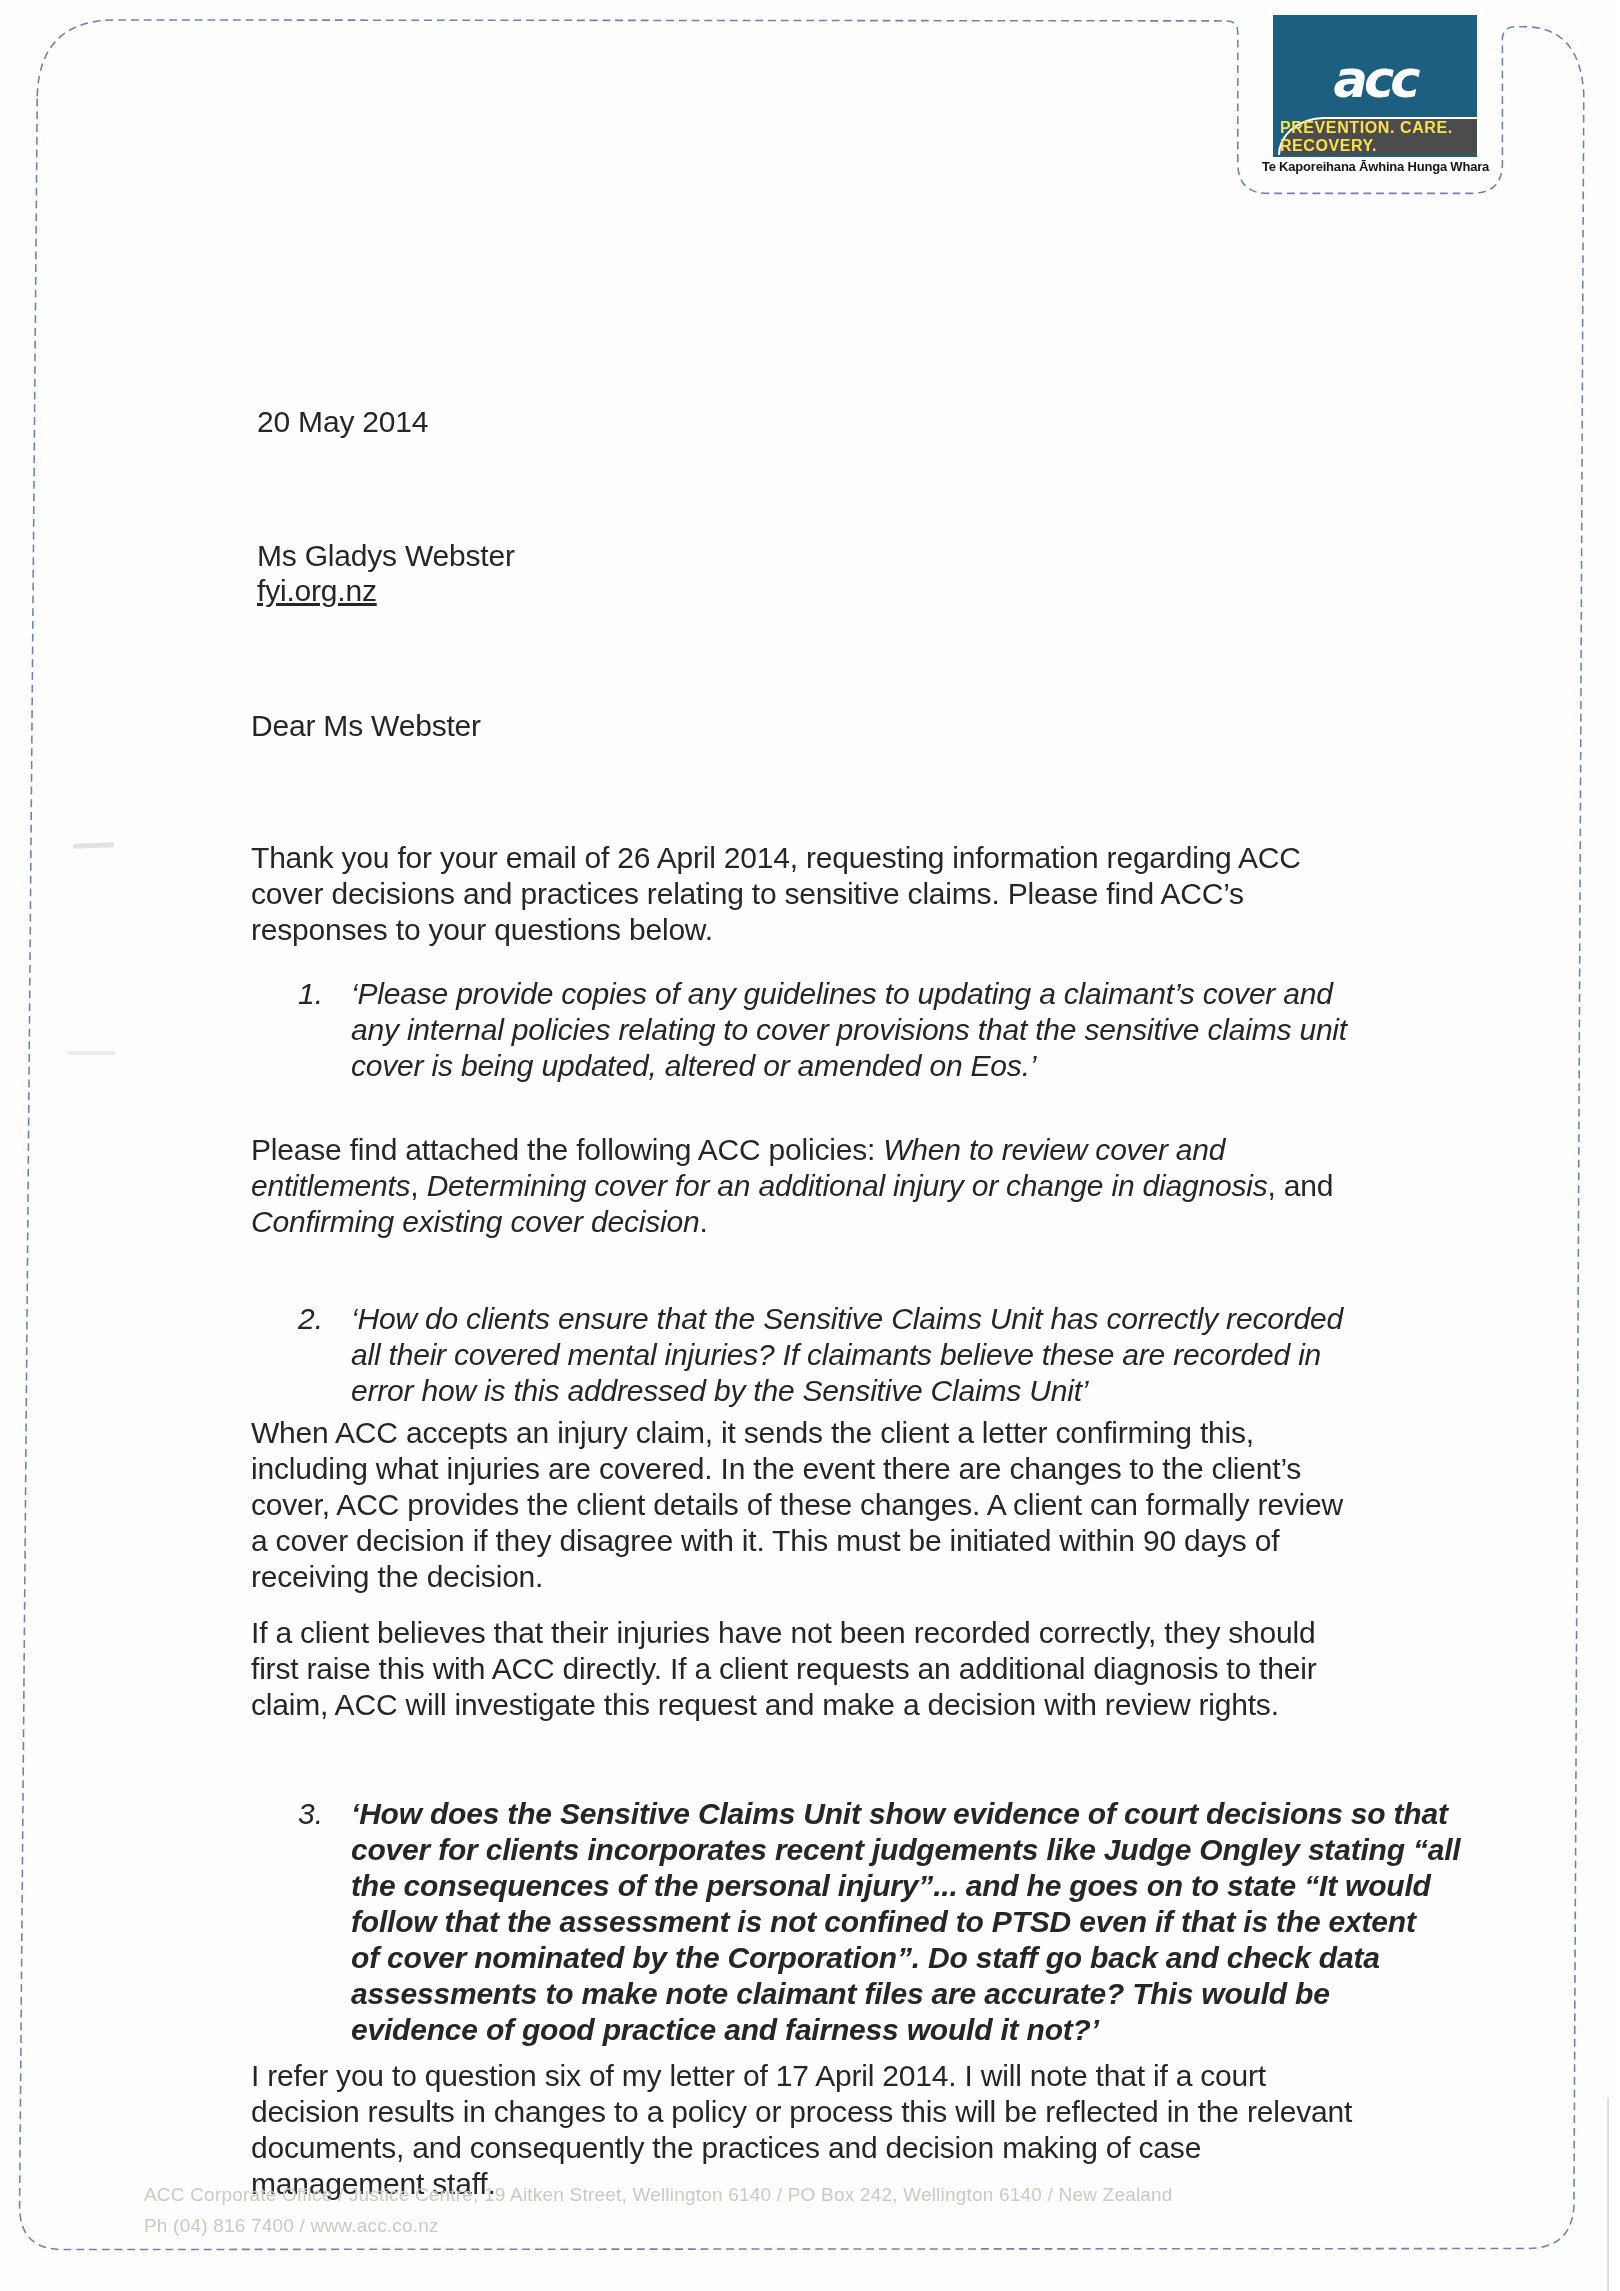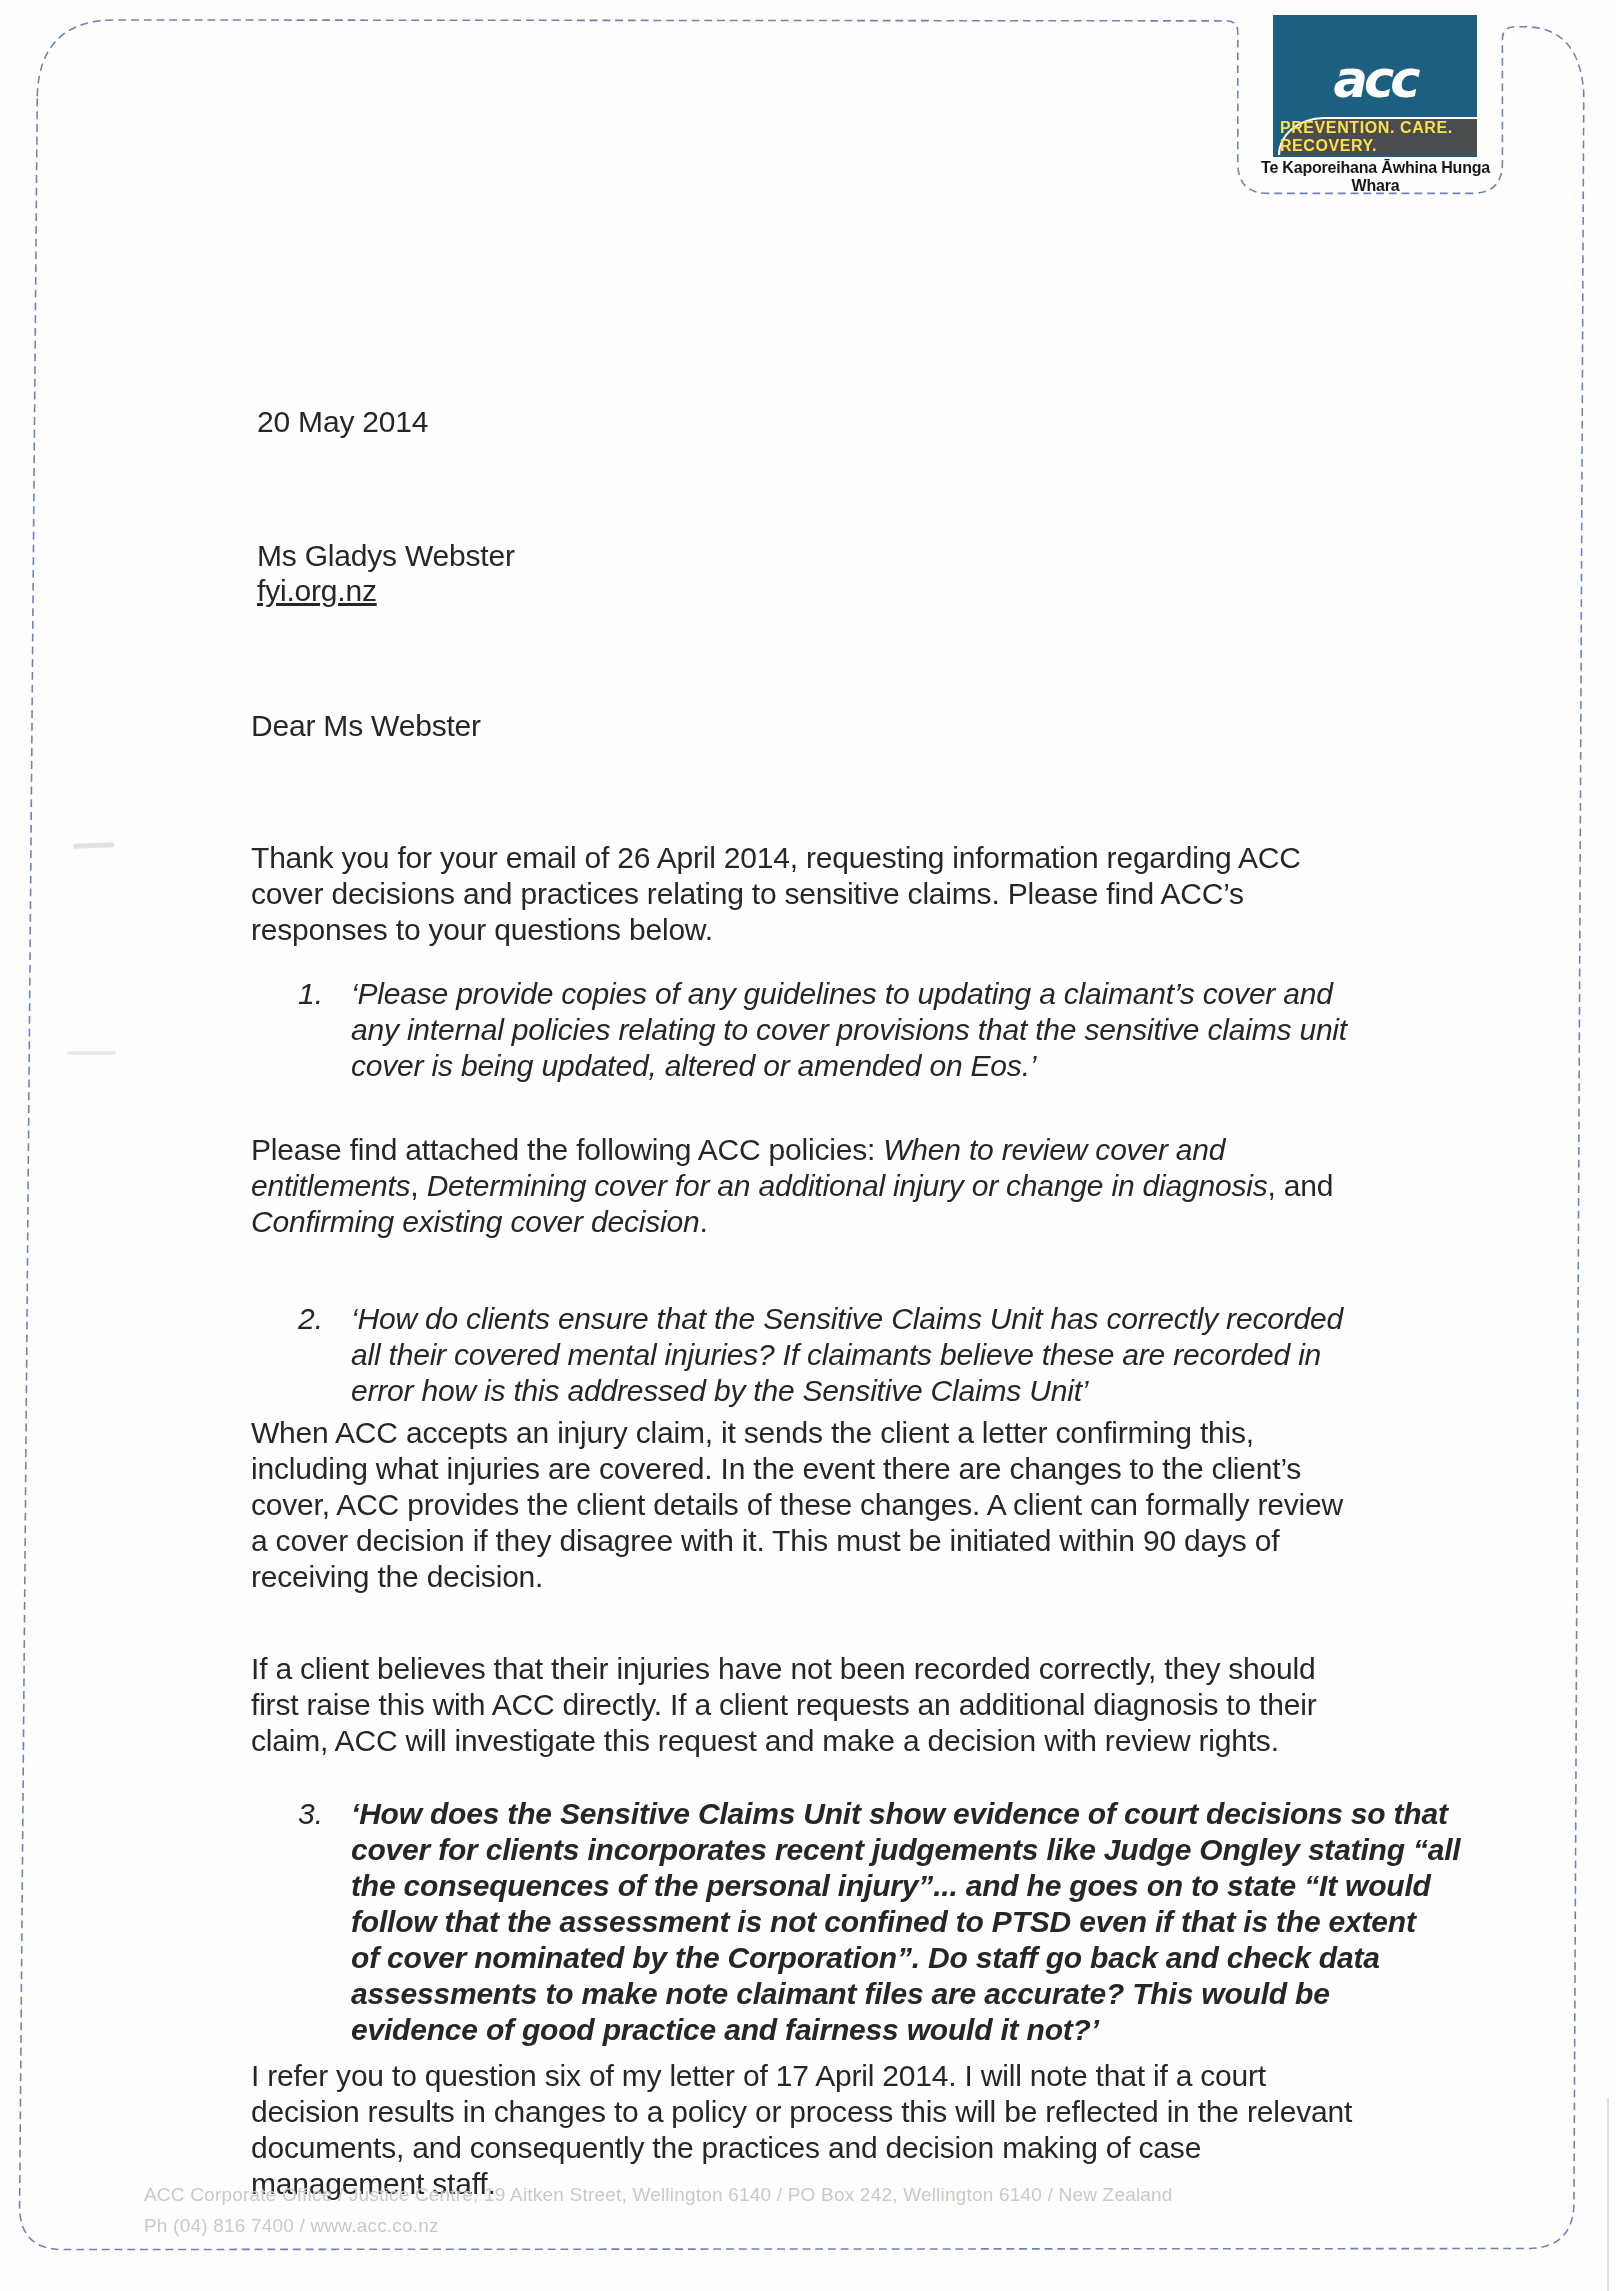--- a/index.html
+++ b/index.html
@@ -23,21 +23,21 @@
     font-size:51px;letter-spacing:-3.9px;line-height:51px;
   }
   .logo-band{
     position:absolute;left:4.9px;right:0;bottom:2px;height:36px;background:#4b4c4e;
     border-top-left-radius:47px 39px;border-top:2.9px solid #ffffff;border-left:2.9px solid #ffffff;
     display:flex;align-items:center;justify-content:center;
   }
   .logo-band span{color:#fde047;font-size:16px;font-weight:bold;letter-spacing:0.6px;}
   .logo-maori{
     position:absolute;left:1254px;top:159px;width:243px;text-align:center;
-    font-size:16px;font-weight:bold;color:#161616;letter-spacing:-0.2px;
+    font-size:13px;font-weight:bold;color:#161616;letter-spacing:-0.2px;
   }
   .footer{position:absolute;left:144px;top:2172px;font-size:19px;line-height:31px;
     color:#c7ccc0;white-space:nowrap;letter-spacing:0.2px;margin-top:7px;}
   .footer .line{height:31px;}
   .scan-shadow{position:absolute;background:#dcdee2;}
   .smudge{position:absolute;background:#c9c9c9;opacity:0.55;border-radius:2px;}
 </style>
 </head>
 <body>
 
@@ -96,21 +96,21 @@
       <div class="line">error how is this addressed by the Sensitive Claims Unit’</div>
     </div>
 
   <div class="blk" style="left:251px;top:1415px;">
       <div class="line">When ACC accepts an injury claim, it sends the client a letter confirming this,</div>
       <div class="line">including what injuries are covered. In the event there are changes to the client’s</div>
       <div class="line">cover, ACC provides the client details of these changes. A client can formally review</div>
       <div class="line">a cover decision if they disagree with it. This must be initiated within 90 days of</div>
       <div class="line">receiving the decision.</div>
     </div>
-  <div class="blk" style="left:251px;top:1615px;margin-top:36px;">
+  <div class="blk" style="left:251px;top:1615px;">
       <div class="line">If a client believes that their injuries have not been recorded correctly, they should</div>
       <div class="line">first raise this with ACC directly. If a client requests an additional diagnosis to their</div>
       <div class="line">claim, ACC will investigate this request and make a decision with review rights.</div>
     </div>
 
   <div class="qnum" style="left:298px;top:1796px;">3.</div>
   <div class="blk italic" style="left:351px;top:1796px;font-weight:bold;">
       <div class="line">‘How does the Sensitive Claims Unit show evidence of court decisions so that</div>
       <div class="line">cover for clients incorporates recent judgements like Judge Ongley stating “all</div>
       <div class="line">the consequences of the personal injury”... and he goes on to state “It would</div>

